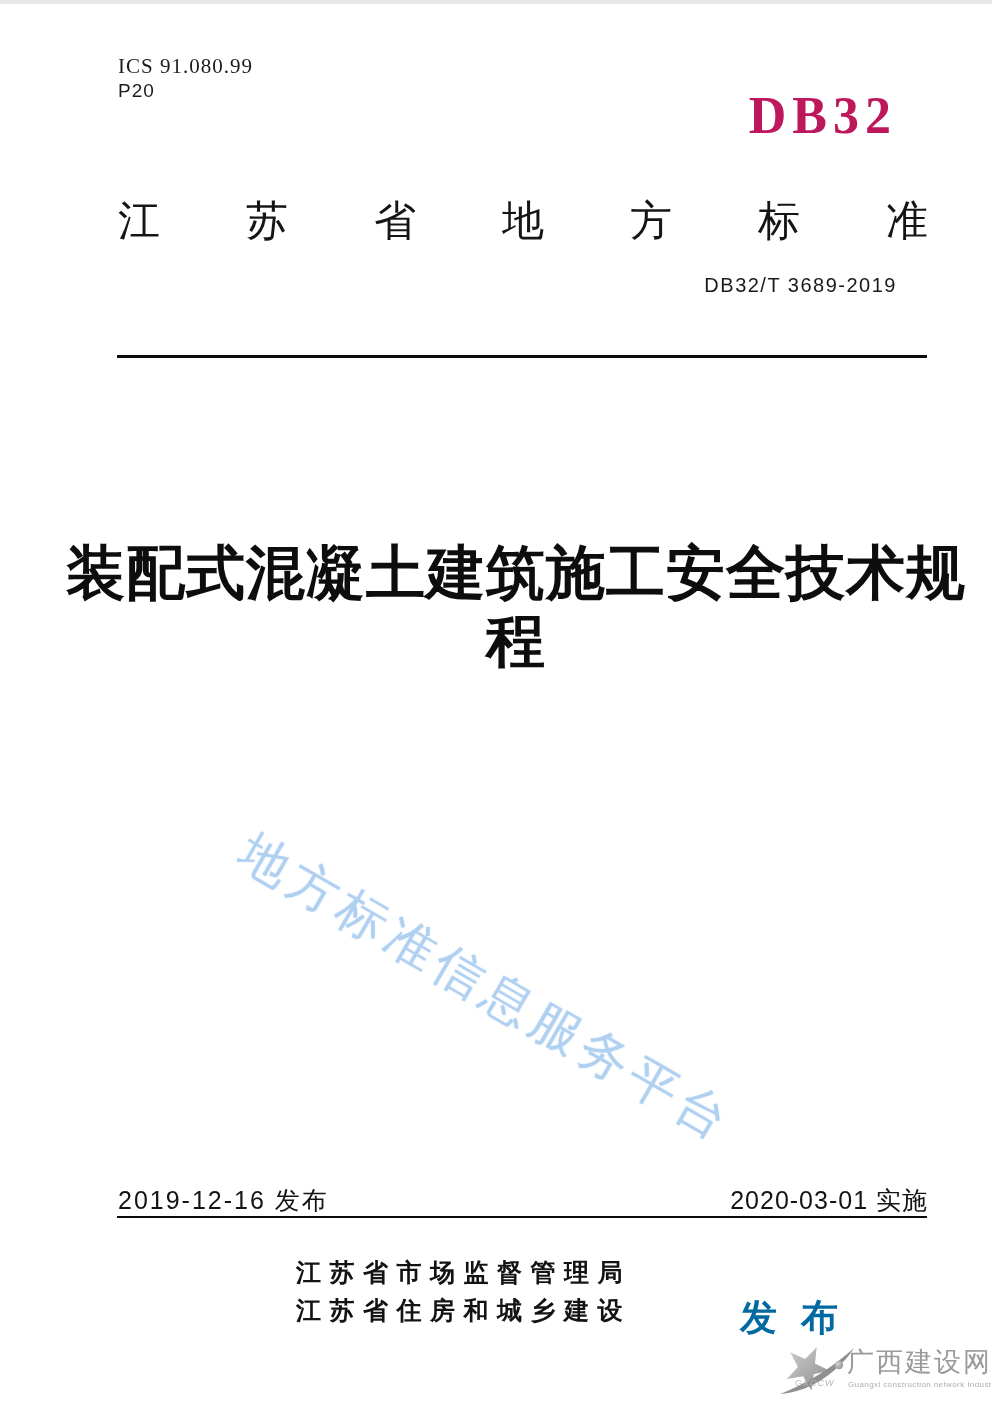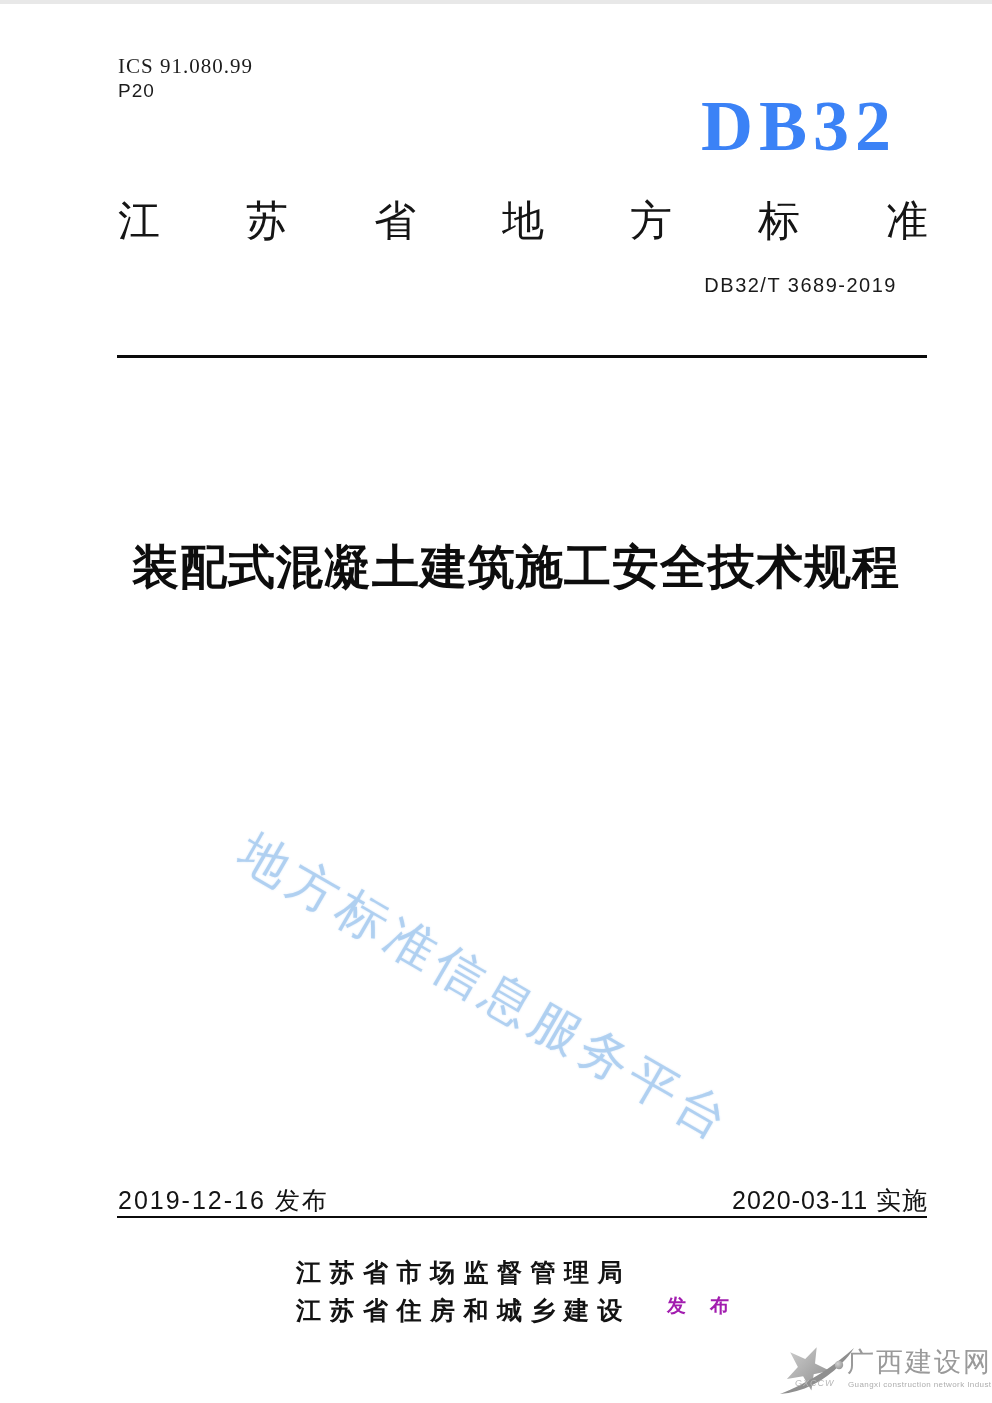--- a/index.html
+++ b/index.html
@@ -21,42 +21,42 @@
     font-family: "Liberation Serif", serif;
     font-size: 21px; color: #1c1c1c; letter-spacing: 1px;
   }
   .doc-class {
     position: absolute; left: 118px; top: 76px;
     font-size: 19px; color: #1c1c1c; letter-spacing: 1px;
   }
   .db-logo {
     position: absolute; right: 95px; top: 86px;
     font-family: "Liberation Serif", "DejaVu Serif", serif;
-    font-weight: 800; font-size: 72px; letter-spacing: 6px;
-    color: #3b82f6; line-height: 1;
+    font-weight: 800; font-size: 52px; letter-spacing: 6px;
+    color: #be185d; line-height: 1;
   }
   .standard-type {
     position: absolute; left: 118px; top: 194px;
     font-size: 42px; font-weight: 500; color: #151515;
     letter-spacing: 86px; margin-right: -86px;
     white-space: nowrap; line-height: 1.1;
   }
   .standard-number {
     position: absolute; right: 95px; top: 270px;
     font-size: 20px; color: #1a1a1a; letter-spacing: 1.5px;
   }
   .rule-top {
     position: absolute; left: 117px; right: 65px; top: 351px;
     height: 3px; background: #0b0b0b;
   }
   
   .title-cn {
     position: absolute; left: 0; right: 0; top: 536px;
     text-align: center;
-    font-size: 47px; font-weight: 700; color: #0d0d0d;
+    font-size: 59px; font-weight: 700; color: #0d0d0d;
     letter-spacing: 1px; line-height: 1.15; padding-left: 40px;
   }
   .title-en {
     position: absolute; left: 0; right: 0; top: 622px;
     text-align: center;
     font-family: "Liberation Serif", serif;
     font-size: 22px; color: #1f1f1f; line-height: 1.3;
   }
   
   .watermark {
@@ -79,22 +79,22 @@
   .rule-bottom {
     position: absolute; left: 117px; right: 65px; top: 1212px;
     height: 2px; background: #0b0b0b;
   }
   .publisher-block {
     position: absolute; left: 296px; top: 1249px;
     font-size: 25px; font-weight: 600; color: #131313;
     line-height: 38px; letter-spacing: 8.5px; white-space: nowrap;
   }
   .publish-label {
-    position: absolute; left: 667px; top: 1289px;
-    font-size: 19px; font-weight: 600; color: #a21caf;
+    position: absolute; left: 740px; top: 1289px;
+    font-size: 37px; font-weight: 600; color: #0369a1;
     letter-spacing: 24px; margin-right: -24px; white-space: nowrap;
   }
   
   .site-logo { position: absolute; left: 775px; top: 1328px; width: 215px; height: 70px; }
   .logo-star { position: absolute; left: 0; top: 0; }
   .logo-signature {
     position: absolute; left: 20px; top: 46px;
     font-style: italic; font-size: 9px; color: #b9b9b9; letter-spacing: 1px;
   }
   .site-name {
@@ -121,21 +121,21 @@
 
   <div class="standard-number">DB32/T 3689-2019</div>
 
   <div class="rule-top"></div>
 
   <h1 class="title-cn">装配式混凝土建筑施工安全技术规程</h1>
 
   <div class="watermark">地方标准信息服务平台</div>
 
   <div class="issue-date">2019-12-16 发布</div>
-  <div class="impl-date">2020-03-11 实施</div>
+  <div class="impl-date">2020-03-01 实施</div>
 
   <div class="rule-bottom"></div>
 
   <div class="publisher-block">
     <div>江苏省市场监督管理局</div>
     <div>江苏省住房和城乡建设</div>
   </div>
   <div class="publish-label">发布</div>
 
   <div class="site-logo">

